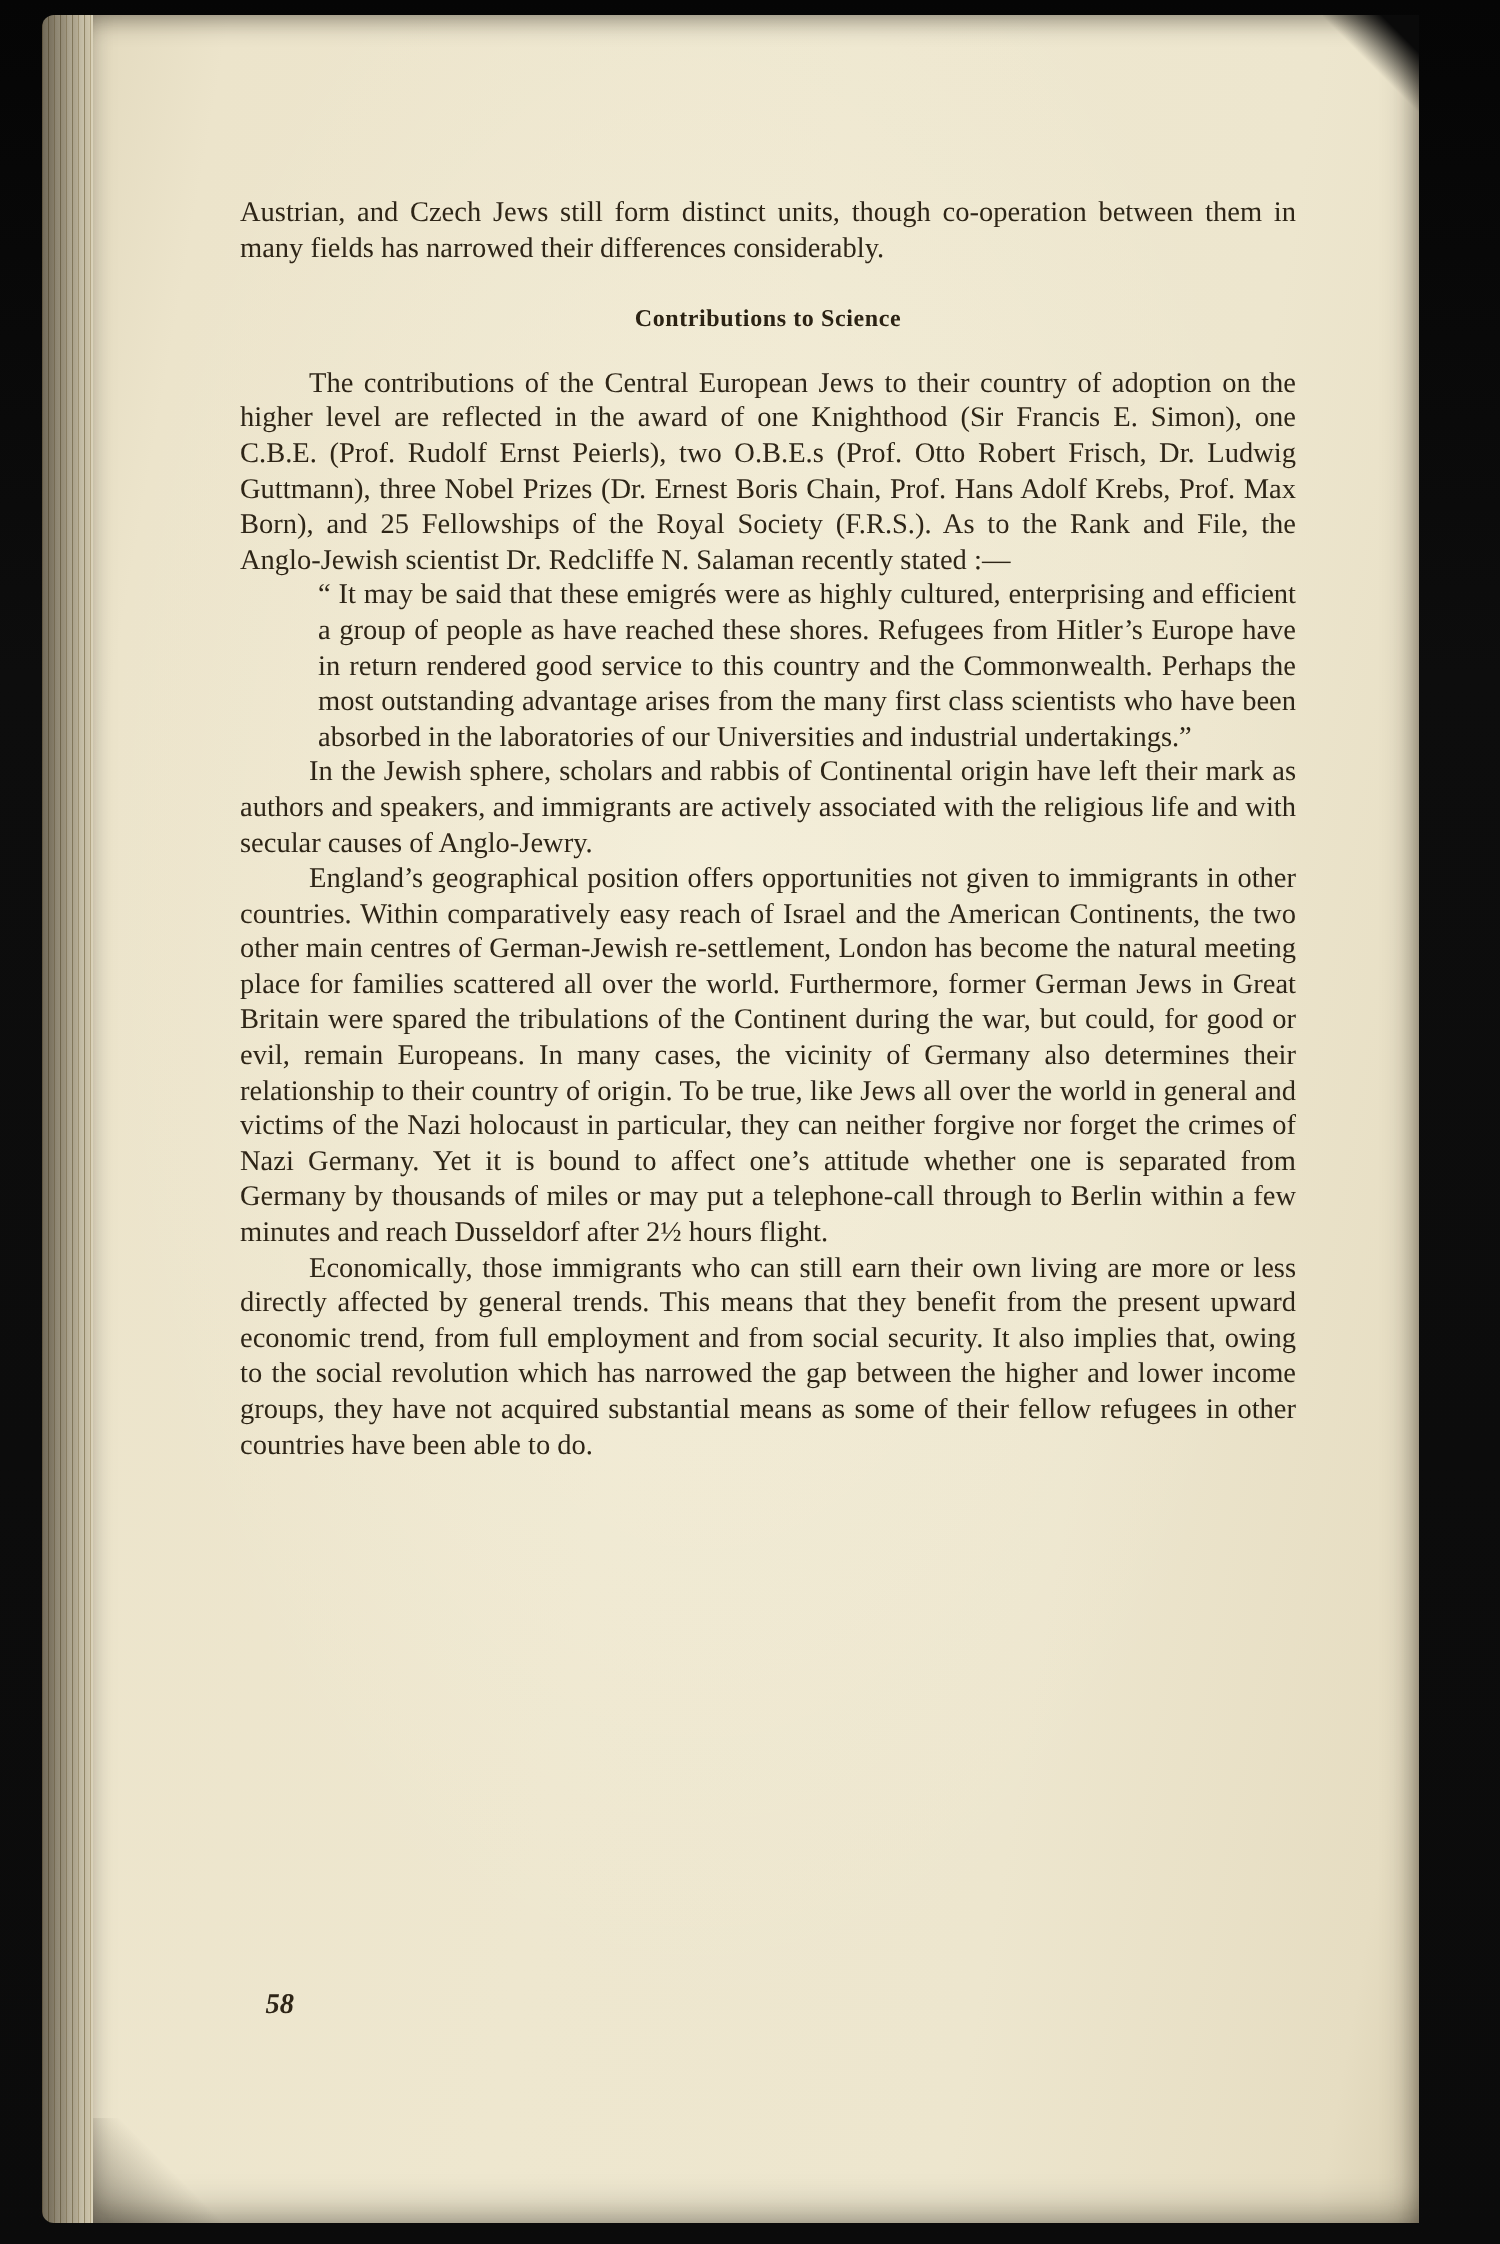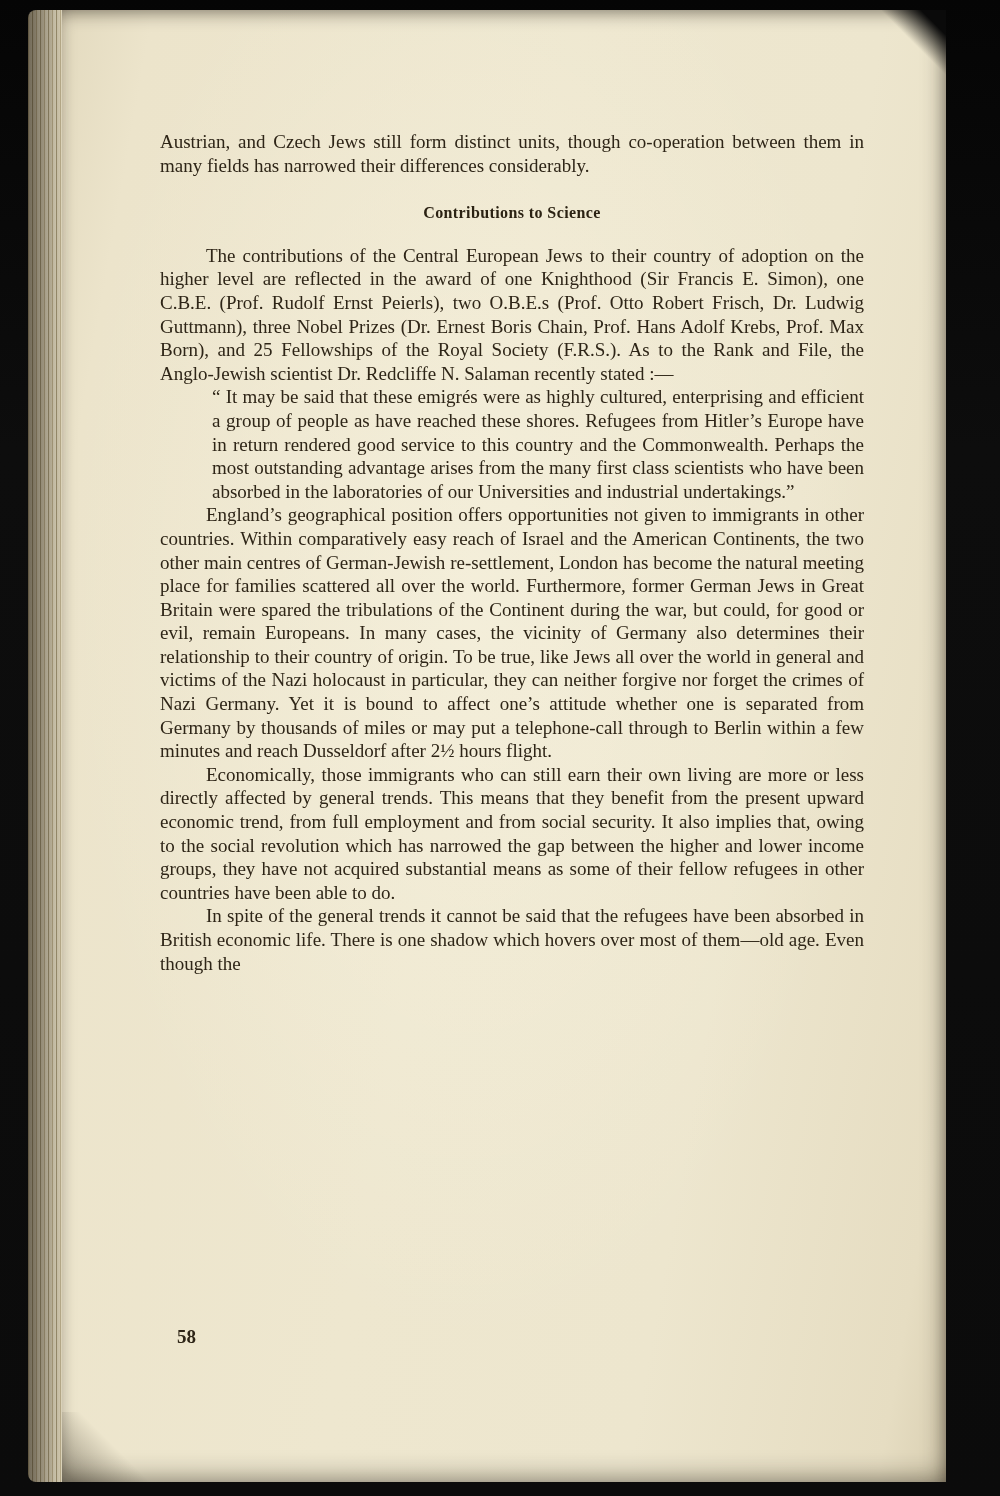--- a/index.html
+++ b/index.html
@@ -100,20 +100,21 @@
     text-align: center;
     letter-spacing: 0.4px;
     color: #2b2213;
   }
   .page-number {
     position: absolute;
     left: 177px;
     top: 1326px;
     font-size: 19px;
     font-weight: bold;
+    font-style: italic;
     color: #2e2517;
     z-index: 3;
     text-align: right;
   }
 </style>
 </head>
 <body>
 
 <div class="scan">
 
@@ -126,23 +127,23 @@
 
   <div class="text-block">
     <p class="para no-indent">Austrian, and Czech Jews still form distinct units, though co-operation between them in many fields has narrowed their differences considerably.</p>
 
     <h2 class="heading">Contributions to Science</h2>
 
     <p class="para">The contributions of the Central European Jews to their country of adoption on the higher level are reflected in the award of one Knighthood (Sir Francis E. Simon), one C.B.E. (Prof. Rudolf Ernst Peierls), two O.B.E.s (Prof. Otto Robert Frisch, Dr. Ludwig Guttmann), three Nobel Prizes (Dr. Ernest Boris Chain, Prof. Hans Adolf Krebs, Prof. Max Born), and 25 Fellowships of the Royal Society (F.R.S.). As to the Rank and File, the Anglo-Jewish scientist Dr. Redcliffe N. Salaman recently stated :—</p>
 
     <p class="para quote">“ It may be said that these emigrés were as highly cultured, enterprising and efficient a group of people as have reached these shores. Refugees from Hitler’s Europe have in return rendered good service to this country and the Commonwealth. Perhaps the most outstanding advantage arises from the many first class scientists who have been absorbed in the laboratories of our Universities and industrial undertakings.”</p>
 
+    <p class="para">In the Jewish sphere, scholars and rabbis of Continental origin have left their mark as authors and speakers, and immigrants are actively associated with the religious life and with secular causes of Anglo-Jewry.</p>
 
     <p class="para">England’s geographical position offers opportunities not given to immigrants in other countries. Within comparatively easy reach of Israel and the American Continents, the two other main centres of German-Jewish re-settlement, London has become the natural meeting place for families scattered all over the world. Furthermore, former German Jews in Great Britain were spared the tribulations of the Continent during the war, but could, for good or evil, remain Europeans. In many cases, the vicinity of Germany also determines their relationship to their country of origin. To be true, like Jews all over the world in general and victims of the Nazi holocaust in particular, they can neither forgive nor forget the crimes of Nazi Germany. Yet it is bound to affect one’s attitude whether one is separated from Germany by thousands of miles or may put a telephone-call through to Berlin within a few minutes and reach Dusseldorf after 2½ hours flight.</p>
 
     <p class="para">Economically, those immigrants who can still earn their own living are more or less directly affected by general trends. This means that they benefit from the present upward economic trend, from full employment and from social security. It also implies that, owing to the social revolution which has narrowed the gap between the higher and lower income groups, they have not acquired substantial means as some of their fellow refugees in other countries have been able to do.</p>
 
-    <p class="para">In spite of the general trends it cannot be said that the refugees have been absorbed in British economic life. There is one shadow which hovers over most of them—old age. Even though the</p>
   </div>
 
   <div class="page-number">58</div>
 
 </div>
 
 </body></html>

